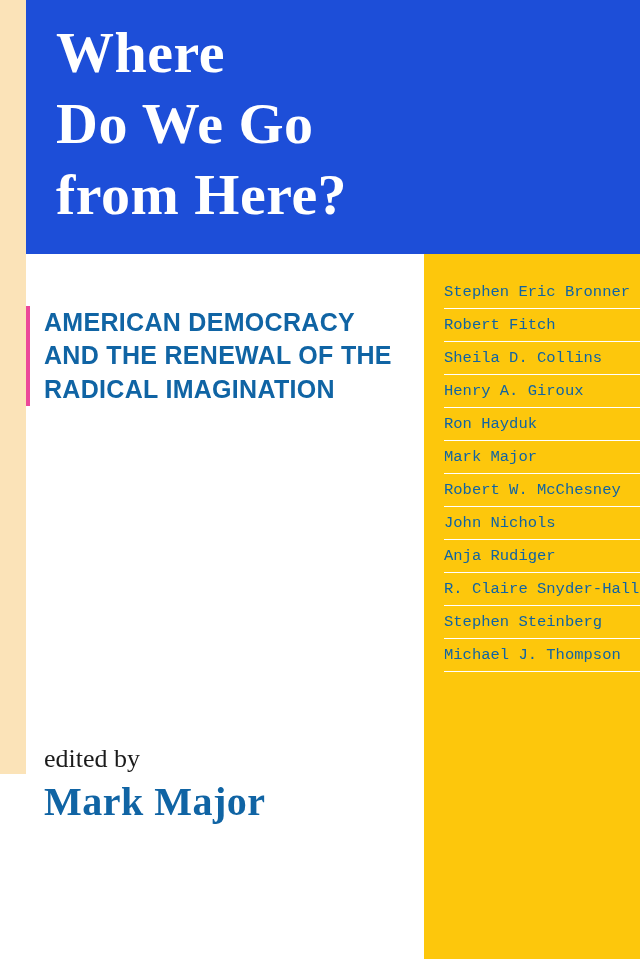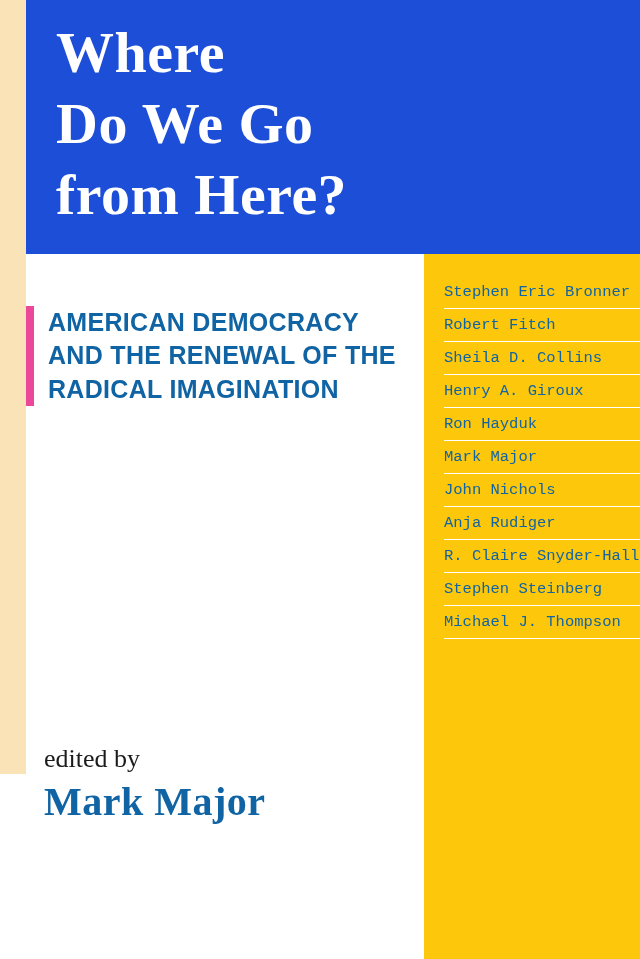--- a/index.html
+++ b/index.html
@@ -72,21 +72,21 @@
     height: 32px;
     border-bottom: 1px solid #ffffff;
     white-space: nowrap;
   }
   
   .subtitle-wrap {
     position: absolute;
     left: 26px;
     top: 306px;
     width: 390px;
-    border-left: 8px solid #ec4899;
+    border-left: 4px solid #ec4899;
     padding-left: 14px;
     box-sizing: border-box;
   }
   .subtitle {
     color: #1064a4;
     font-family: "Liberation Sans", sans-serif;
     font-weight: bold;
     font-size: 25px;
     line-height: 1.33;
     letter-spacing: 0.3px;
@@ -128,20 +128,21 @@
 
   <div class="right-panel"></div>
 
   <div class="contributors">
     <div class="contributor">Stephen Eric Bronner</div>
     <div class="contributor">Robert Fitch</div>
     <div class="contributor">Sheila D. Collins</div>
     <div class="contributor">Henry A. Giroux</div>
     <div class="contributor">Ron Hayduk</div>
     <div class="contributor">Mark Major</div>
+    <div class="contributor">Robert W. McChesney</div>
     <div class="contributor">John Nichols</div>
     <div class="contributor">Anja Rudiger</div>
     <div class="contributor">R. Claire Snyder-Hall</div>
     <div class="contributor">Stephen Steinberg</div>
     <div class="contributor">Michael J. Thompson</div>
   </div>
 
   <div class="subtitle-wrap">
     <div class="subtitle">American Democracy
 and the Renewal of the

